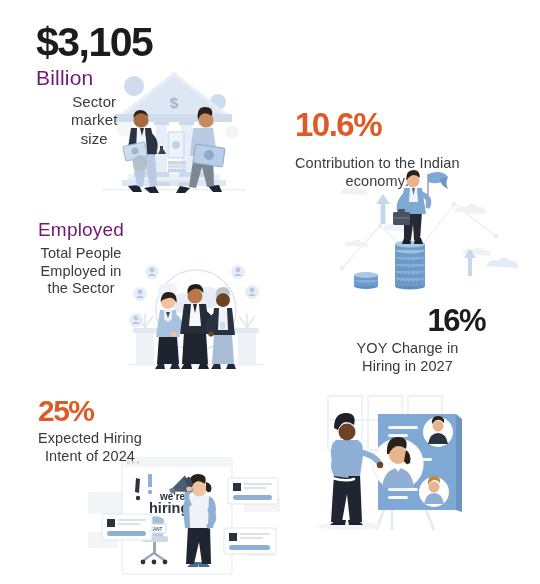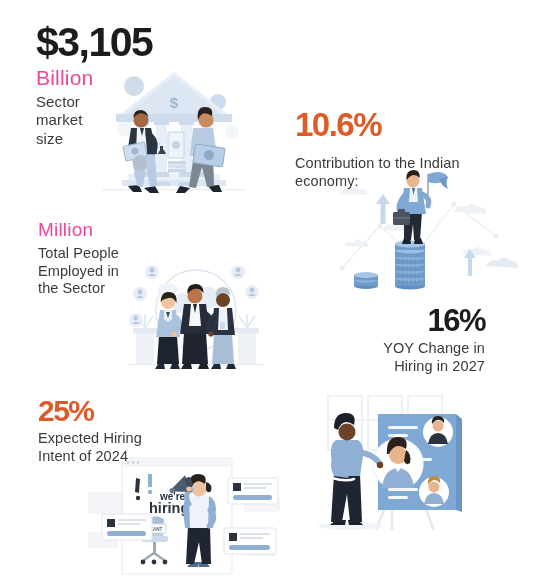--- a/index.html
+++ b/index.html
@@ -10,24 +10,24 @@
     -webkit-font-smoothing:antialiased;
   }
   .stage{position:absolute;inset:0;}
   .blk{position:absolute;}
 
   .big-num{
     font-weight:700;letter-spacing:-1.5px;line-height:1;
     color:#1c1c1c;white-space:nowrap;
   }
   .unit{
-    font-weight:400;line-height:1.1;color:#ec4899;letter-spacing:.2px;
+    font-weight:400;line-height:1.1;color:#701a75;letter-spacing:.2px;
   }
   .desc{
-    color:#3a3a3a;line-height:1.22;letter-spacing:.1px;
+    color:#3a3a3a;line-height:1.22;letter-spacing:.1px;text-align:center;
   }
 
   
   #b1{left:36px;top:22px;}
   #b1 .big-num{font-size:41px;}
   #b1 .unit{font-size:21px;margin-top:3px;}
   #b1 .desc{font-size:15px;margin-top:4px;}
 
   
   #b2{left:38px;top:218px;}
@@ -477,21 +477,21 @@
 
   <div class="blk" id="b1">
     <div class="big-num">$3,105</div>
     <div class="unit">Billion</div>
     <div class="desc" style="white-space:pre-line;">Sector
 market
 size</div>
   </div>
 
   <div class="blk" id="b2">
-    <div class="unit">Million</div>
+    <div class="unit">Employed</div>
     <div class="desc" style="white-space:pre-line;">Total People
 Employed in
 the Sector</div>
   </div>
 
   <div class="blk" id="b3">
     <div class="big-num">10.6%</div>
     <div class="desc" style="white-space:pre-line;">Contribution to the Indian
 economy:</div>
   </div>

